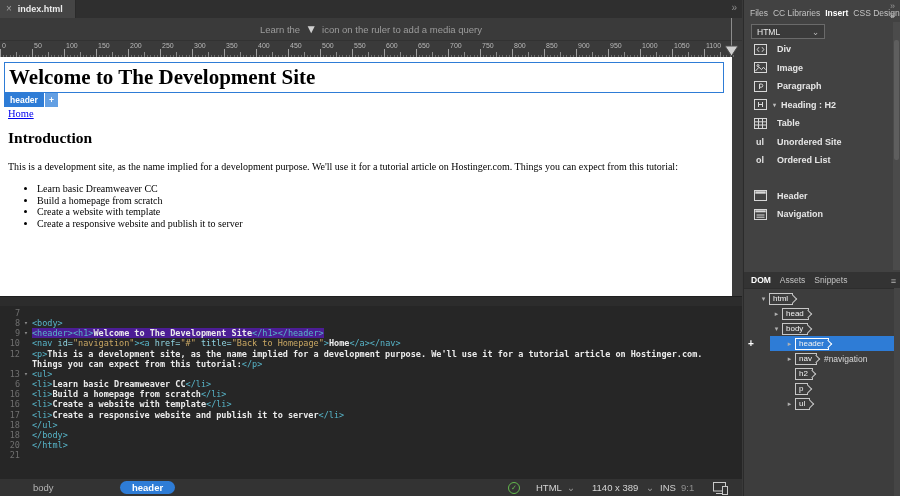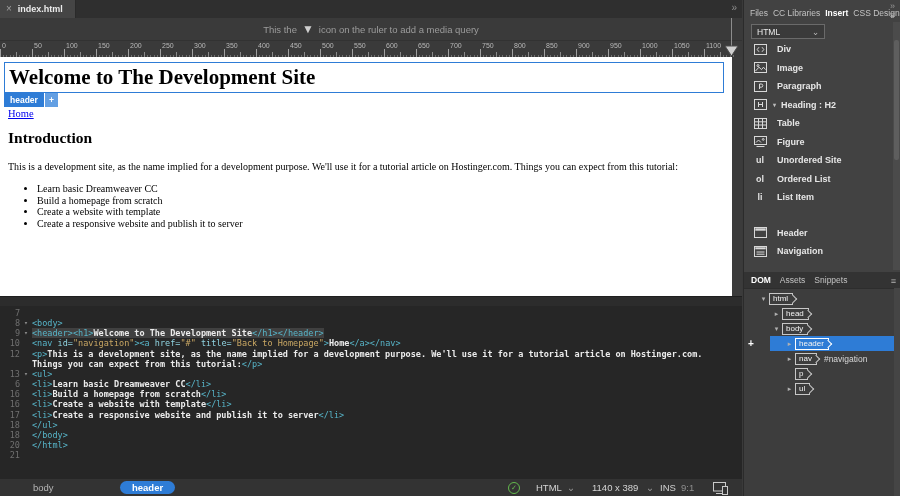--- a/index.html
+++ b/index.html
@@ -41,21 +41,21 @@
   .dlist{position:absolute;left:0;top:126px;margin:0;padding-left:37px;font-size:10px;}
   .dlist li{line-height:11.6px;}
   
   .splitter{position:absolute;left:0;top:296px;width:742px;height:10px;background:#2c2c2c;border-top:1px solid #1f1f1f;}
   .codeview{position:absolute;left:0;top:306px;width:742px;height:172px;background:#262626;
             font-family:"DejaVu Sans Mono",monospace;font-size:8.5px;line-height:10.15px;padding-top:2px;box-sizing:border-box;overflow:hidden;}
   .code-line{display:flex;}
   .ln{width:20px;flex:none;text-align:right;color:#6f6f6f;}
   .fold{width:12px;flex:none;text-align:center;color:#8a8a8a;font-size:6.5px;line-height:10.15px;}
   .code-text{flex:1;padding-right:26px;white-space:pre-wrap;word-break:break-word;}
-  .hl{background:#404040;}
+  .hl{background:#4c1d95;}
   .t{color:#57b5c9;} .a{color:#8fd3e0;} .v{color:#c9a763;} .x{color:#ececec;font-weight:bold;}
   
   .statusbar{position:absolute;left:0;top:478px;width:742px;height:18px;background:#333333;border-top:1px solid #262626;font-size:9.5px;color:#b5b5b5;}
   .statusbar span{position:absolute;top:3px;}
   .st-tag{left:33px;}
   .st-pill{left:120px;top:2px!important;background:#2e7cd6;color:#fff;font-weight:bold;border-radius:8px;padding:1px 12px;}
   .st-check{left:508px;top:3px!important;width:10px;height:10px;border:1px solid #63b94d;border-radius:50%;color:#63b94d;font-size:7px;line-height:10px;text-align:center;}
   .st-html{left:536px;color:#d5d5d5;}
   .st-chev1{left:567px;color:#9a9a9a;}
   .st-size{left:592px;color:#d5d5d5;}
@@ -106,21 +106,21 @@
 
     <div class="tabbar">
       <div class="tab">
         <span class="tab-close">×</span>
         <span class="tab-title">index.html</span>
       </div>
       <span class="tabbar-overflow">»</span>
     </div>
 
     <div class="hintbar">
-      <span>This the</span>
+      <span>Learn the</span>
       <span class="hint-icon">▼</span>
       <span>icon on the ruler to add a media query</span>
     </div>
 
     <div class="ruler">
       <div>
           <span class="ruler-num" style="left: 2px;">0</span>
           <span class="ruler-num" style="left: 34px;">50</span>
           <span class="ruler-num" style="left: 66px;">100</span>
           <span class="ruler-num" style="left: 98px;">150</span>
@@ -321,41 +321,26 @@
         <div class="ins-row">
           <span class="ico">
             <svg width="13" height="11" viewBox="0 0 13 11" fill="none" stroke="#d8d8d8">
               <rect x="0.5" y="0.5" width="12" height="10"></rect>
               <path d="M0.5 3.8 H12.5 M0.5 7 H12.5 M4.5 0.5 V10.5 M8.5 0.5 V10.5"></path>
             </svg>
           </span>
           <span>Table</span>
         </div>
         <div class="ins-row">
-          <span class="ico">
-            <svg width="13" height="11" viewBox="0 0 13 11" fill="none" stroke="#d8d8d8">
-              <rect x="0.5" y="0.5" width="12" height="8"></rect>
-              <path d="M2 6.5 4.5 4 7 6.5"></path>
-              <circle cx="9.2" cy="3.4" r="0.9"></circle>
-              <path d="M2.5 10.5 H10.5"></path>
-            </svg>
-          </span>
-          <span>Figure</span>
-        </div>
-        <div class="ins-row">
           <span class="txt-ico">ul</span>
           <span>Unordered Site</span>
         </div>
         <div class="ins-row">
           <span class="txt-ico">ol</span>
           <span>Ordered List</span>
-        </div>
-        <div class="ins-row">
-          <span class="txt-ico">li</span>
-          <span>List Item</span>
         </div>
         <div class="ins-row group-break">
           <span class="ico">
             <svg width="13" height="11" viewBox="0 0 13 11" fill="none" stroke="#d8d8d8">
               <rect x="0.5" y="0.5" width="12" height="10"></rect>
               <rect x="1.3" y="1.3" width="10.4" height="2.4" fill="#d8d8d8" stroke="none"></rect>
             </svg>
           </span>
           <span>Header</span>
         </div>
@@ -400,20 +385,24 @@
             <span class="dom-arrow">▸</span>
             <span class="pill">header</span>
           </div>
           <div class="dom-row" style="padding-left: 40px;">
             <span class="dom-arrow">▸</span>
             <span class="pill">nav</span>
             <span class="dom-suffix">#navigation</span>
           </div>
           <div class="dom-row" style="padding-left: 40px;">
             <span class="dom-arrow"></span>
+            <span class="pill">h2</span>
+          </div>
+          <div class="dom-row" style="padding-left: 40px;">
+            <span class="dom-arrow"></span>
             <span class="pill">p</span>
           </div>
           <div class="dom-row" style="padding-left: 40px;">
             <span class="dom-arrow">▸</span>
             <span class="pill">ul</span>
           </div>
         </div>
       <div class="dom-scroll"></div>
     </div>
   </div>

